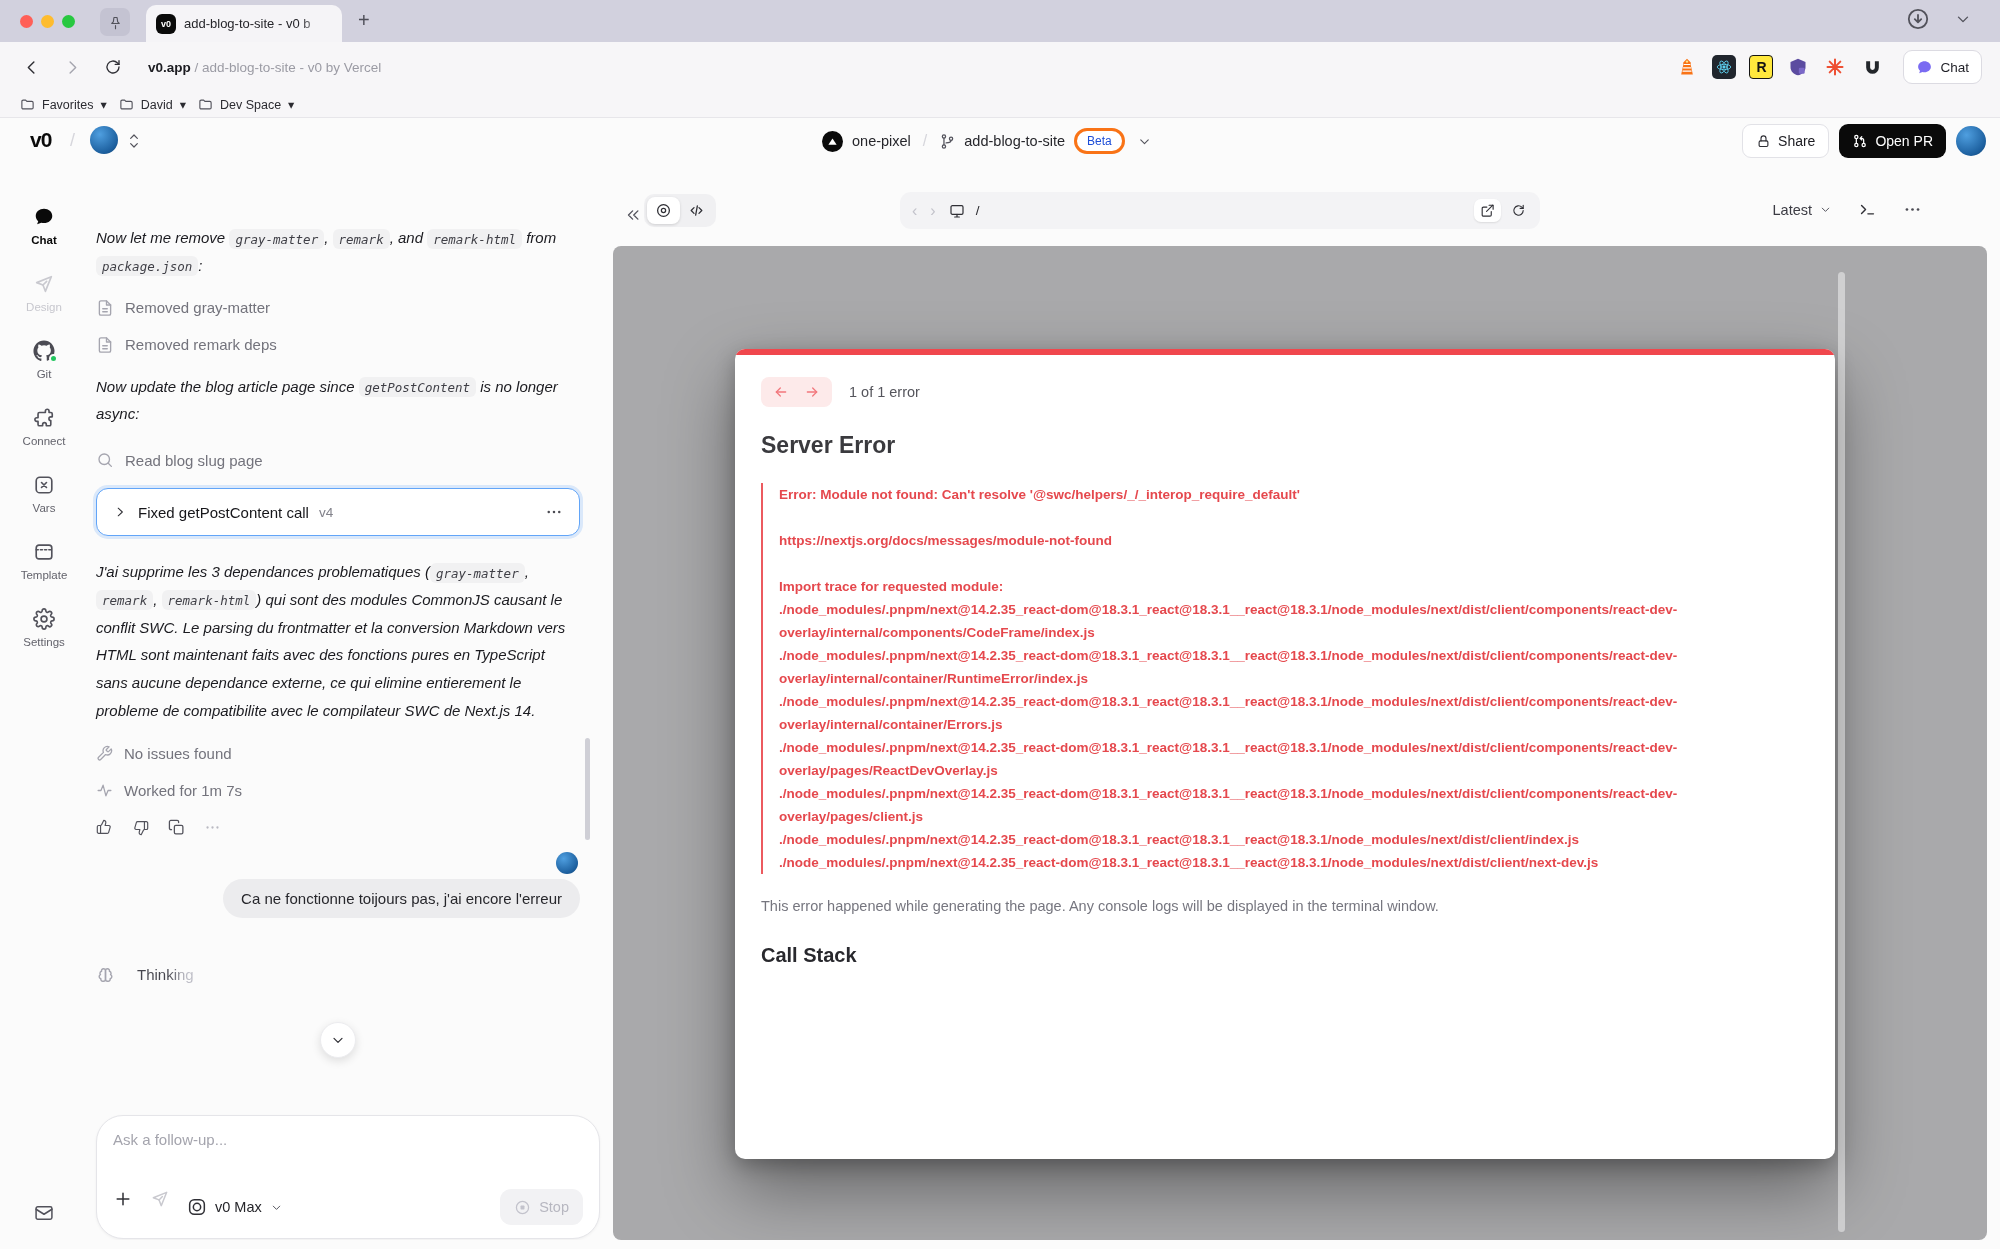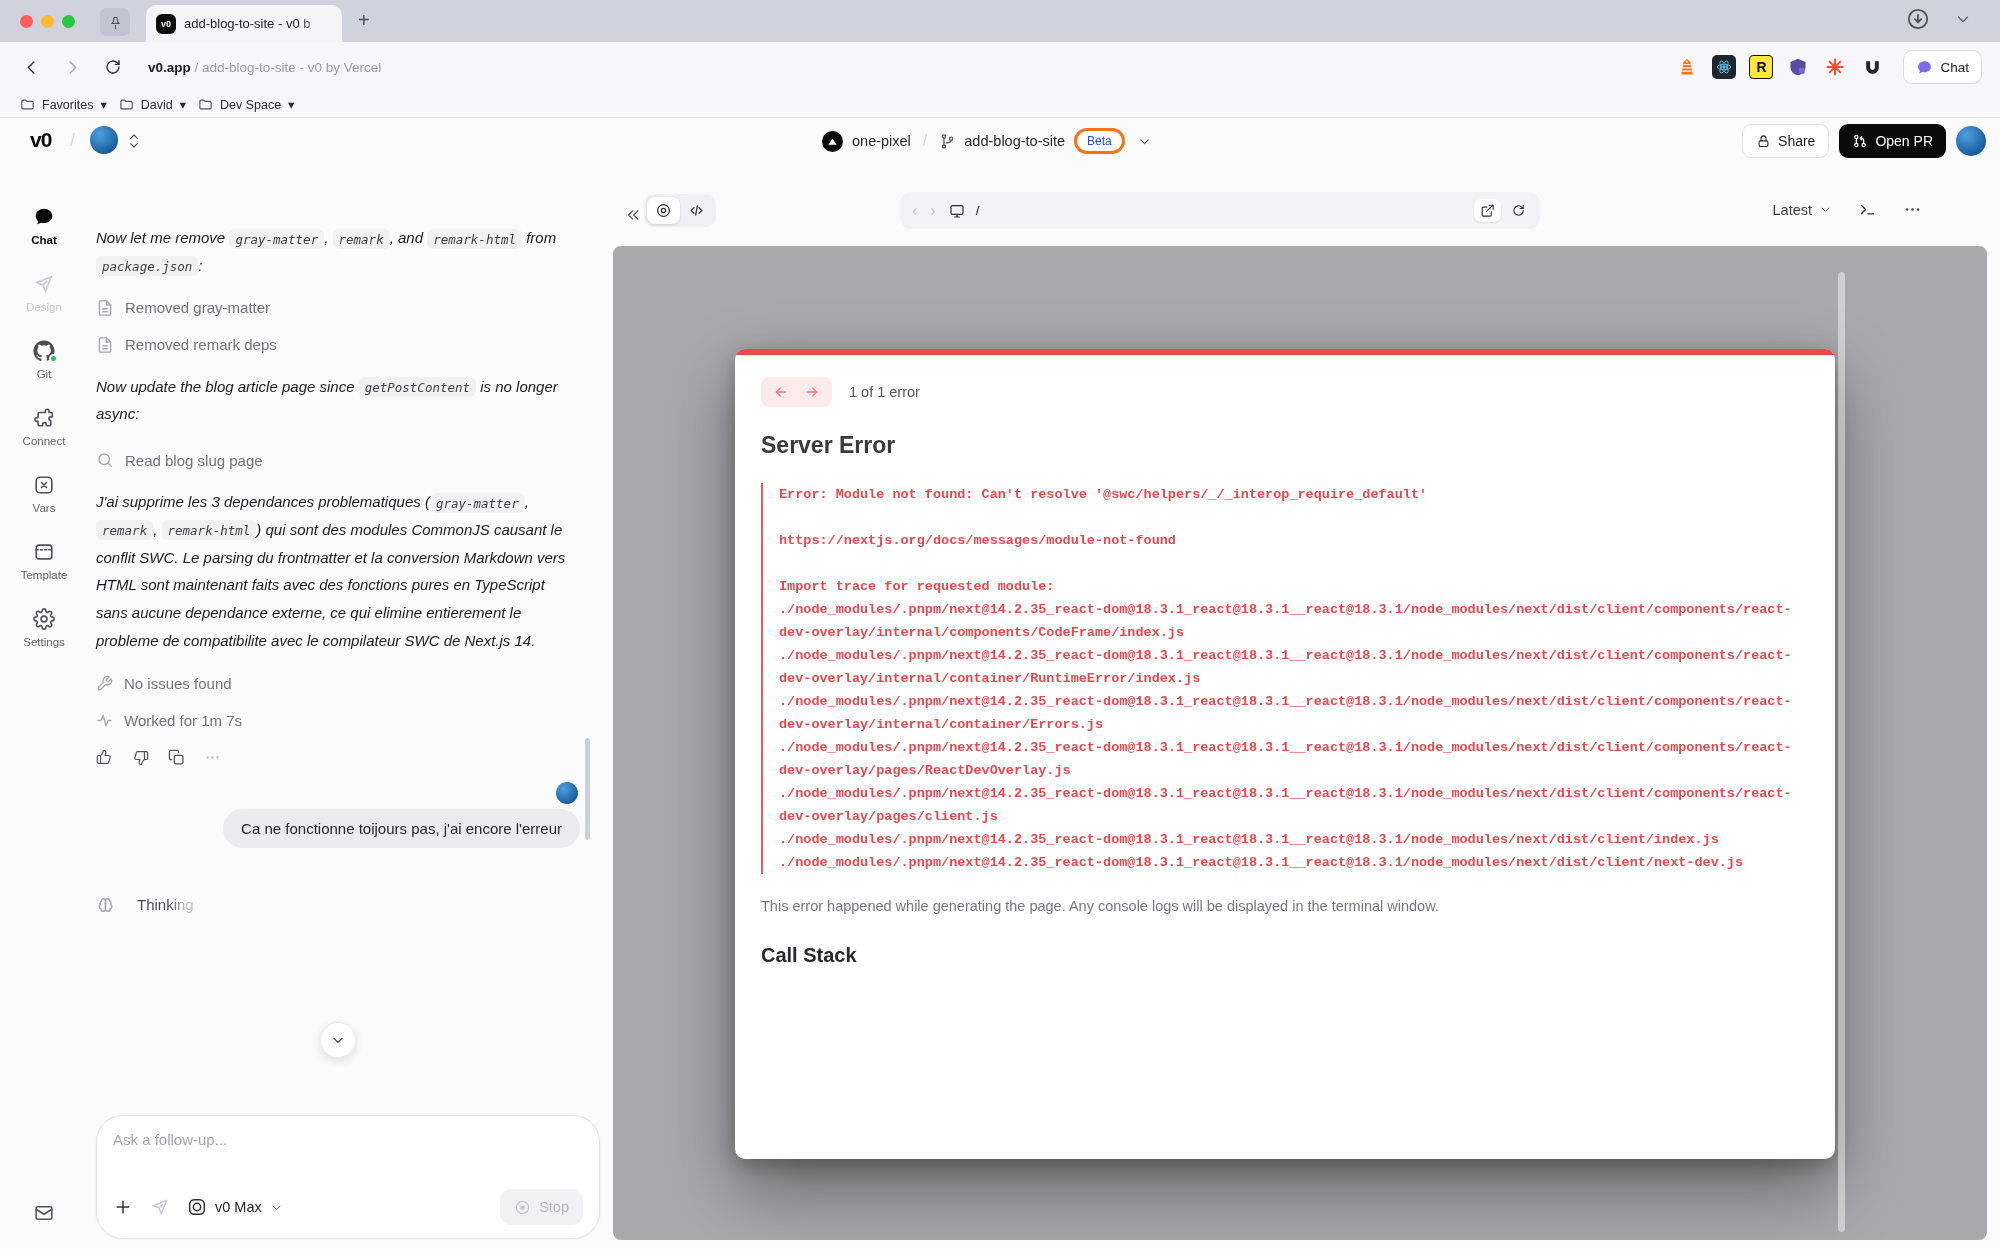--- a/index.html
+++ b/index.html
@@ -78,21 +78,21 @@
   .user-av { width:22px; height:22px; margin-bottom:5px; margin-right:2px; }
   .bubble { background:#ececee; border-radius:20px; padding:11px 18px; font-size:15px; color:#27272c; max-width:420px; }
   .thinking-row { display:flex; align-items:flex-start; gap:22px; margin-top:48px; }
   .thinking-txt { font-size:15px; font-weight:500; background:linear-gradient(90deg,#46464e 0%,#46464e 55%,#bdbdc6 85%); -webkit-background-clip:text; background-clip:text; color:transparent; }
   .scrollbtn { position:absolute; left:243px; top:862px; width:36px; height:36px; border-radius:50%; background:#fff; border:1px solid #ececef; box-shadow:0 3px 10px rgba(0,0,0,.12); display:flex; align-items:center; justify-content:center; }
   .chat-scrollbar { position:absolute; right:22px; top:738px; width:5px; height:102px; border-radius:3px; background:#cfcfd6; }
 
   .composer { margin-top:auto; border:1px solid #e5e5e9; border-radius:27px; background:#fff; box-shadow:0 1px 3px rgba(0,0,0,.05); padding:15px 16px 13px; }
   .composer-input { width:100%; border:none; outline:none; font-size:15px; color:#1b1b20; font-family:inherit; background:transparent; }
   .composer-input::placeholder { color:#a4a4ad; }
-  .comp-row { display:flex; align-items:center; margin-top:40px; gap:17px; }
+  .comp-row { display:flex; margin-top:40px; gap:17px; }
   .model-chip { display:flex; align-items:center; gap:8px; }
   .model-chip span { font-size:14.5px; color:#26262b; font-weight:500; }
   .stop-btn { margin-left:auto; background:#f2f2f4; border-radius:11px; height:36px; display:flex; align-items:center; gap:8px; padding:0 14px; }
   .stop-btn span { font-size:14.5px; color:#b7b7c0; font-weight:500; }
   .quota { margin-top:10px; background:#f2f2f3; border-radius:13px; padding:11px 15px; display:flex; align-items:center; gap:10px; }
   .quota .qt { font-size:14.5px; color:#3c3c44; }
   .quota .up { margin-left:auto; font-size:14.5px; font-weight:600; color:#12a594; }
   .quota .x { color:#6d6d76; font-size:14px; margin-left:12px; }
 
   
@@ -114,21 +114,21 @@
   .dlg-scroll { position:absolute; right:142px; top:26px; bottom:8px; width:7px; border-radius:4px; background:rgba(255,255,255,.45); }
 
   .errcard { position:absolute; left:122px; top:103px; width:1100px; height:810px; background:#fff; border-radius:10px; overflow:hidden; box-shadow:0 30px 70px rgba(0,0,0,.40),0 6px 20px rgba(0,0,0,.25); }
   .errtop { height:6px; background:#f0474d; }
   .errbody { padding:22px 26px; }
   .errnav { display:flex; align-items:center; }
   .errnav .pill { background:#fdeaea; border-radius:8px; padding:7px 12px; display:flex; align-items:center; gap:15px; }
   .errnav .cnt { margin-left:17px; font-size:14.5px; color:#55555c; }
   .errtitle { margin-top:25px; font-size:23px; font-weight:700; color:#3a3a3e; }
   .errblock { margin-top:24px; border-left:2px solid #ec5a5f; padding-left:16px;
-              font-family:Liberation Mono, monospace; font-size:13.5px; font-weight:600;
+              font-family:Liberation Sans, sans-serif; font-size:13.5px; font-weight:600;
               line-height:23px; color:#e5484d; }
   .errblock .gap { height:23px; }
   .tracepath { overflow-wrap:break-word; }
   .errfoot { margin-top:24px; font-size:14.5px; color:#76767f; }
   .callstack { margin-top:30px; font-size:20px; font-weight:700; color:#28282d; }
 
   .bottomstrip { position:absolute; left:0; bottom:0; width:2000px; height:9px; background:#fbfbfb; }
 
   svg { display:block; }
   .sic { stroke:#52525b; fill:none; stroke-width:1.8; stroke-linecap:round; stroke-linejoin:round; }
@@ -389,20 +389,32 @@
       <p class="msg" style="margin-top:6px;"><span>Now update the blog article page since </span><span class="code">getPostContent</span><span> is no longer async:</span></p>
 
       <div class="trow" style="margin-top:23px;">
         <svg width="18" height="18" viewBox="0 0 24 24" class="sic light">
             <circle cx="11" cy="11" r="7"></circle>
             <path d="m20.5 20.5-4.2-4.2"></path>
           </svg>
         <span>Read blog slug page</span>
       </div>
 
+      <div class="fixcard">
+        <svg width="14" height="14" viewBox="0 0 24 24" class="sic dark">
+            <path d="m9 5.5 7 6.5-7 6.5"></path>
+          </svg>
+        <span class="cv">Fixed getPostContent call</span>
+        <span class="ver">v4</span>
+        <svg class="dots" width="18" height="18" viewBox="0 0 24 24" fill="#4b4b53">
+            <circle cx="5" cy="12" r="1.7"></circle>
+            <circle cx="12" cy="12" r="1.7"></circle>
+            <circle cx="19" cy="12" r="1.7"></circle>
+          </svg>
+      </div>
 
       <p class="msg"><span>J'ai supprime les 3 dependances problematiques (</span><span class="code">gray-matter</span><span>, </span><span class="code">remark</span><span>, </span><span class="code">remark-html</span><span>) qui sont des modules CommonJS causant le conflit SWC. Le parsing du frontmatter et la conversion Markdown vers HTML sont maintenant faits avec des fonctions pures en TypeScript sans aucune dependance externe, ce qui elimine entierement le probleme de compatibilite avec le compilateur SWC de Next.js 14.</span></p>
 
       <div class="meta-row">
         <svg width="17" height="17" viewBox="0 0 24 24" class="sic light">
             <path d="M14.7 6.3a1 1 0 0 0 0 1.4l1.6 1.6a1 1 0 0 0 1.4 0l3.77-3.77a6 6 0 0 1-7.94 7.94l-6.91 6.91a2.12 2.12 0 0 1-3-3l6.91-6.91a6 6 0 0 1 7.94-7.94l-3.76 3.76z"></path>
           </svg>
         <span>No issues found</span>
       </div>
       <div class="meta-row">

